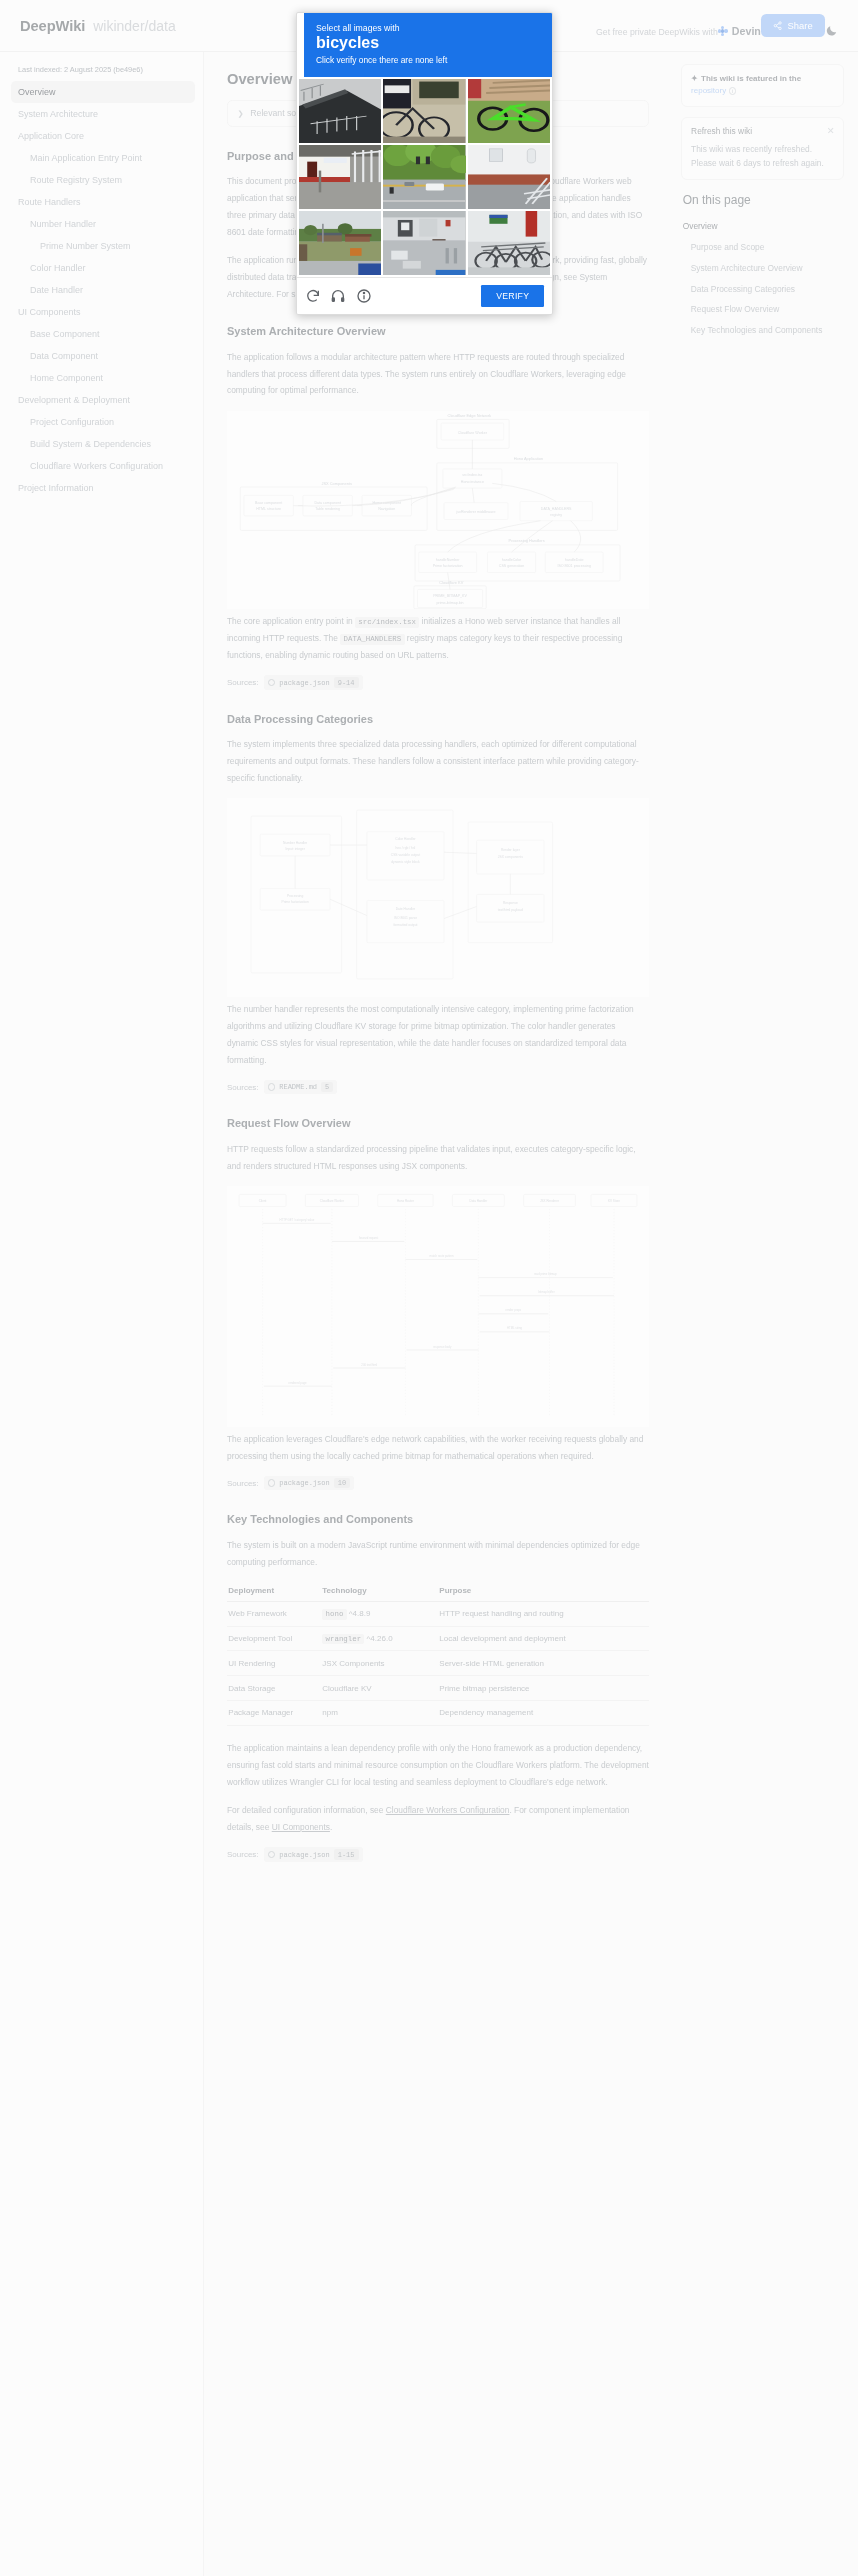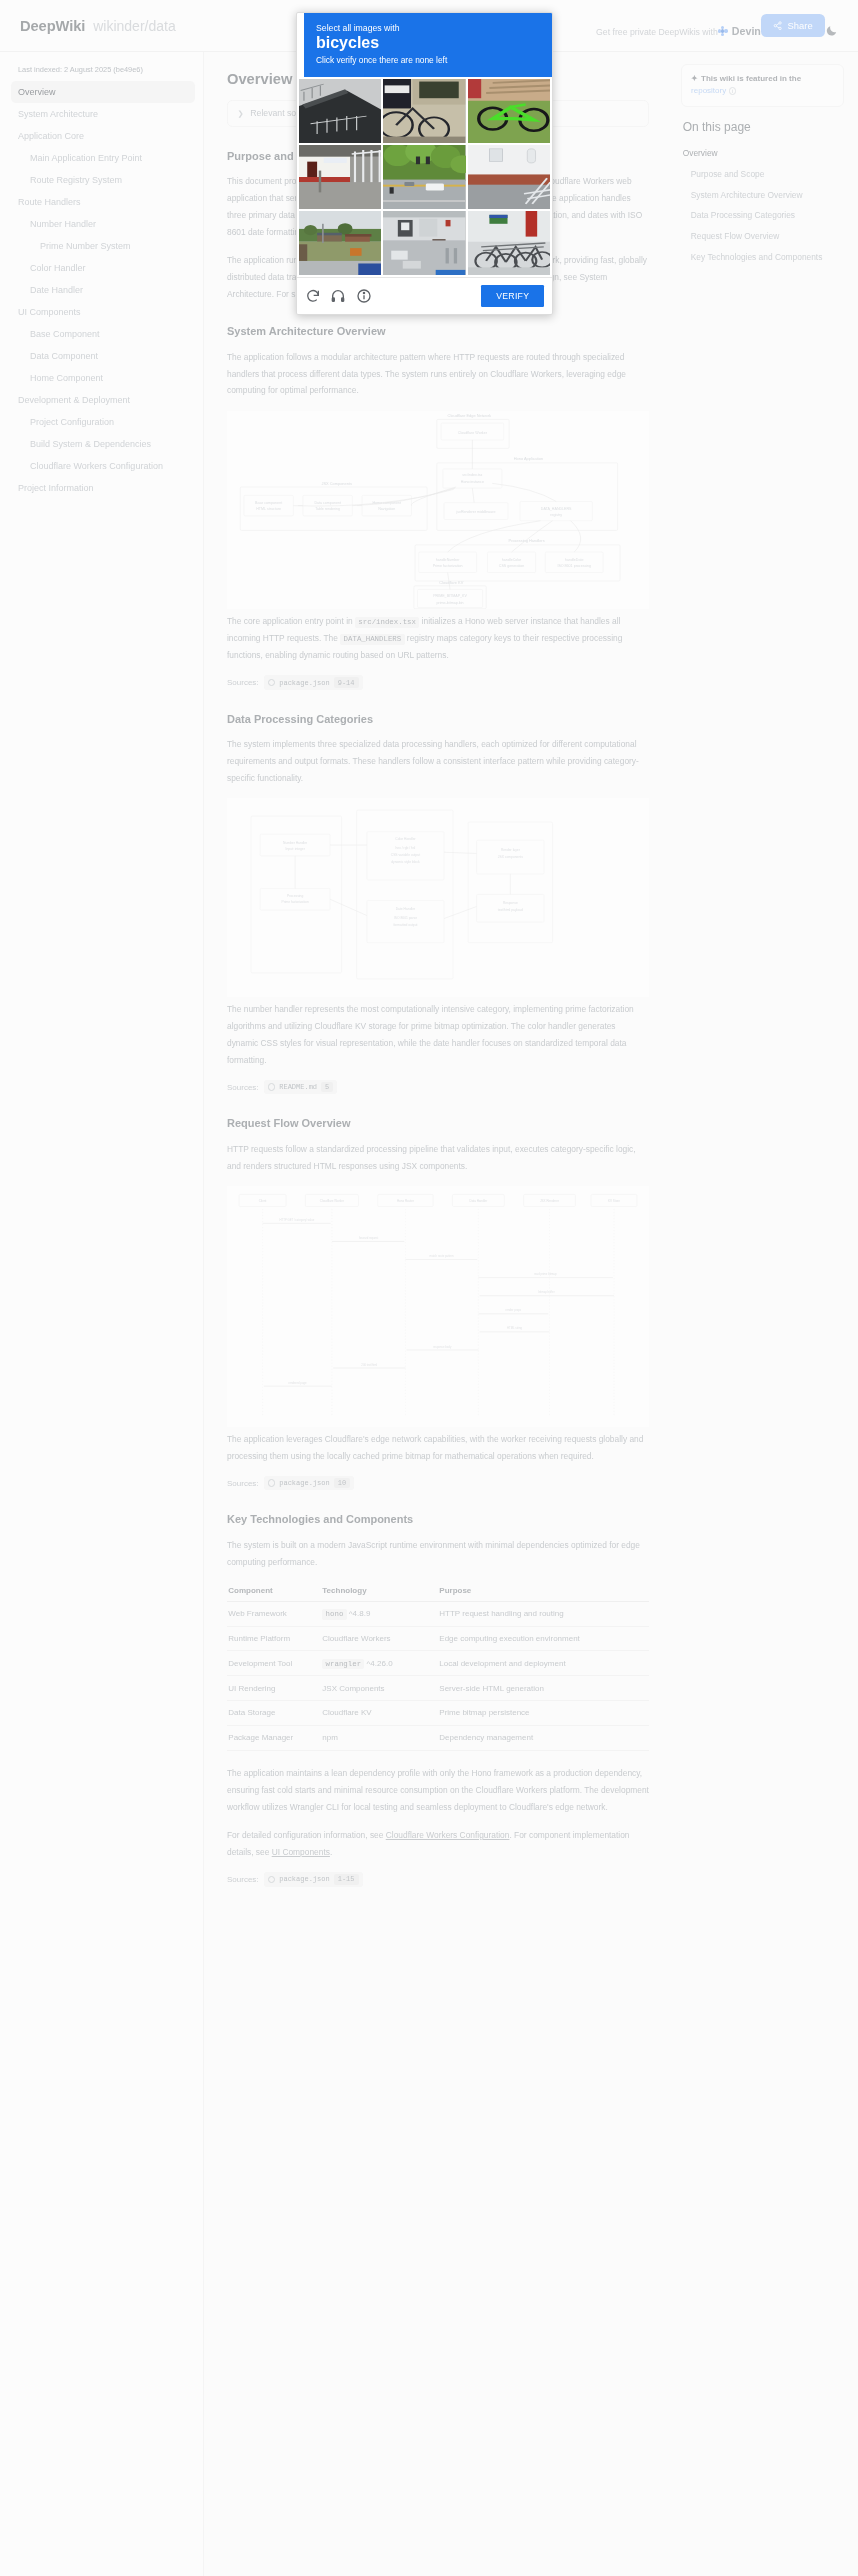--- a/index.html
+++ b/index.html
@@ -430,35 +430,30 @@
         <span class="src-lines">10</span>
       </span>
     </div>
 
     <h2 class="sec">Key Technologies and Components</h2>
     <p class="body">The system is built on a modern JavaScript runtime environment with minimal dependencies optimized for edge computing performance.</p>
 
     <table class="tech">
       <thead>
           <tr id="tech-head">
-            <th>Component</th>
+            <th>Deployment</th>
             <th>Technology</th>
             <th>Purpose</th>
           </tr>
         </thead>
       <tbody id="tech-body">
           <tr>
             <td class="c1">Web Framework</td>
             <td class="c2"><code class="inline">hono</code><span> ^4.8.9</span></td>
             <td>HTTP request handling and routing</td>
-          </tr>
-          <tr>
-            <td class="c1">Runtime Platform</td>
-            <td class="c2">Cloudflare Workers</td>
-            <td>Edge computing execution environment</td>
           </tr>
           <tr>
             <td class="c1">Development Tool</td>
             <td class="c2"><code class="inline">wrangler</code><span> ^4.26.0</span></td>
             <td>Local development and deployment</td>
           </tr>
           <tr>
             <td class="c1">UI Rendering</td>
             <td class="c2">JSX Components</td>
             <td>Server-side HTML generation</td>
@@ -492,20 +487,27 @@
   </div>
 
   <div class="rail">
     <div class="card">
       <div class="feat-line">
         <span class="spark">✦</span><span>This wiki is featured in the</span>
         <a class="feat-link" href="#">repository</a><span class="info-o">i</span>
       </div>
     </div>
 
+    <div class="card">
+      <div class="refresh-head">
+        <span class="refresh-title">Refresh this wiki</span>
+        <span class="x-close">✕</span>
+      </div>
+      <div class="refresh-body">This wiki was recently refreshed. Please wait 6 days to refresh again.</div>
+    </div>
 
     <div class="rail-h">On this page</div>
     <div id="toc-list">
         <div class="rail-item top">Overview</div>
         <div class="rail-item sub">Purpose and Scope</div>
         <div class="rail-item sub">System Architecture Overview</div>
         <div class="rail-item sub">Data Processing Categories</div>
         <div class="rail-item sub">Request Flow Overview</div>
         <div class="rail-item sub">Key Technologies and Components</div>
       </div>

